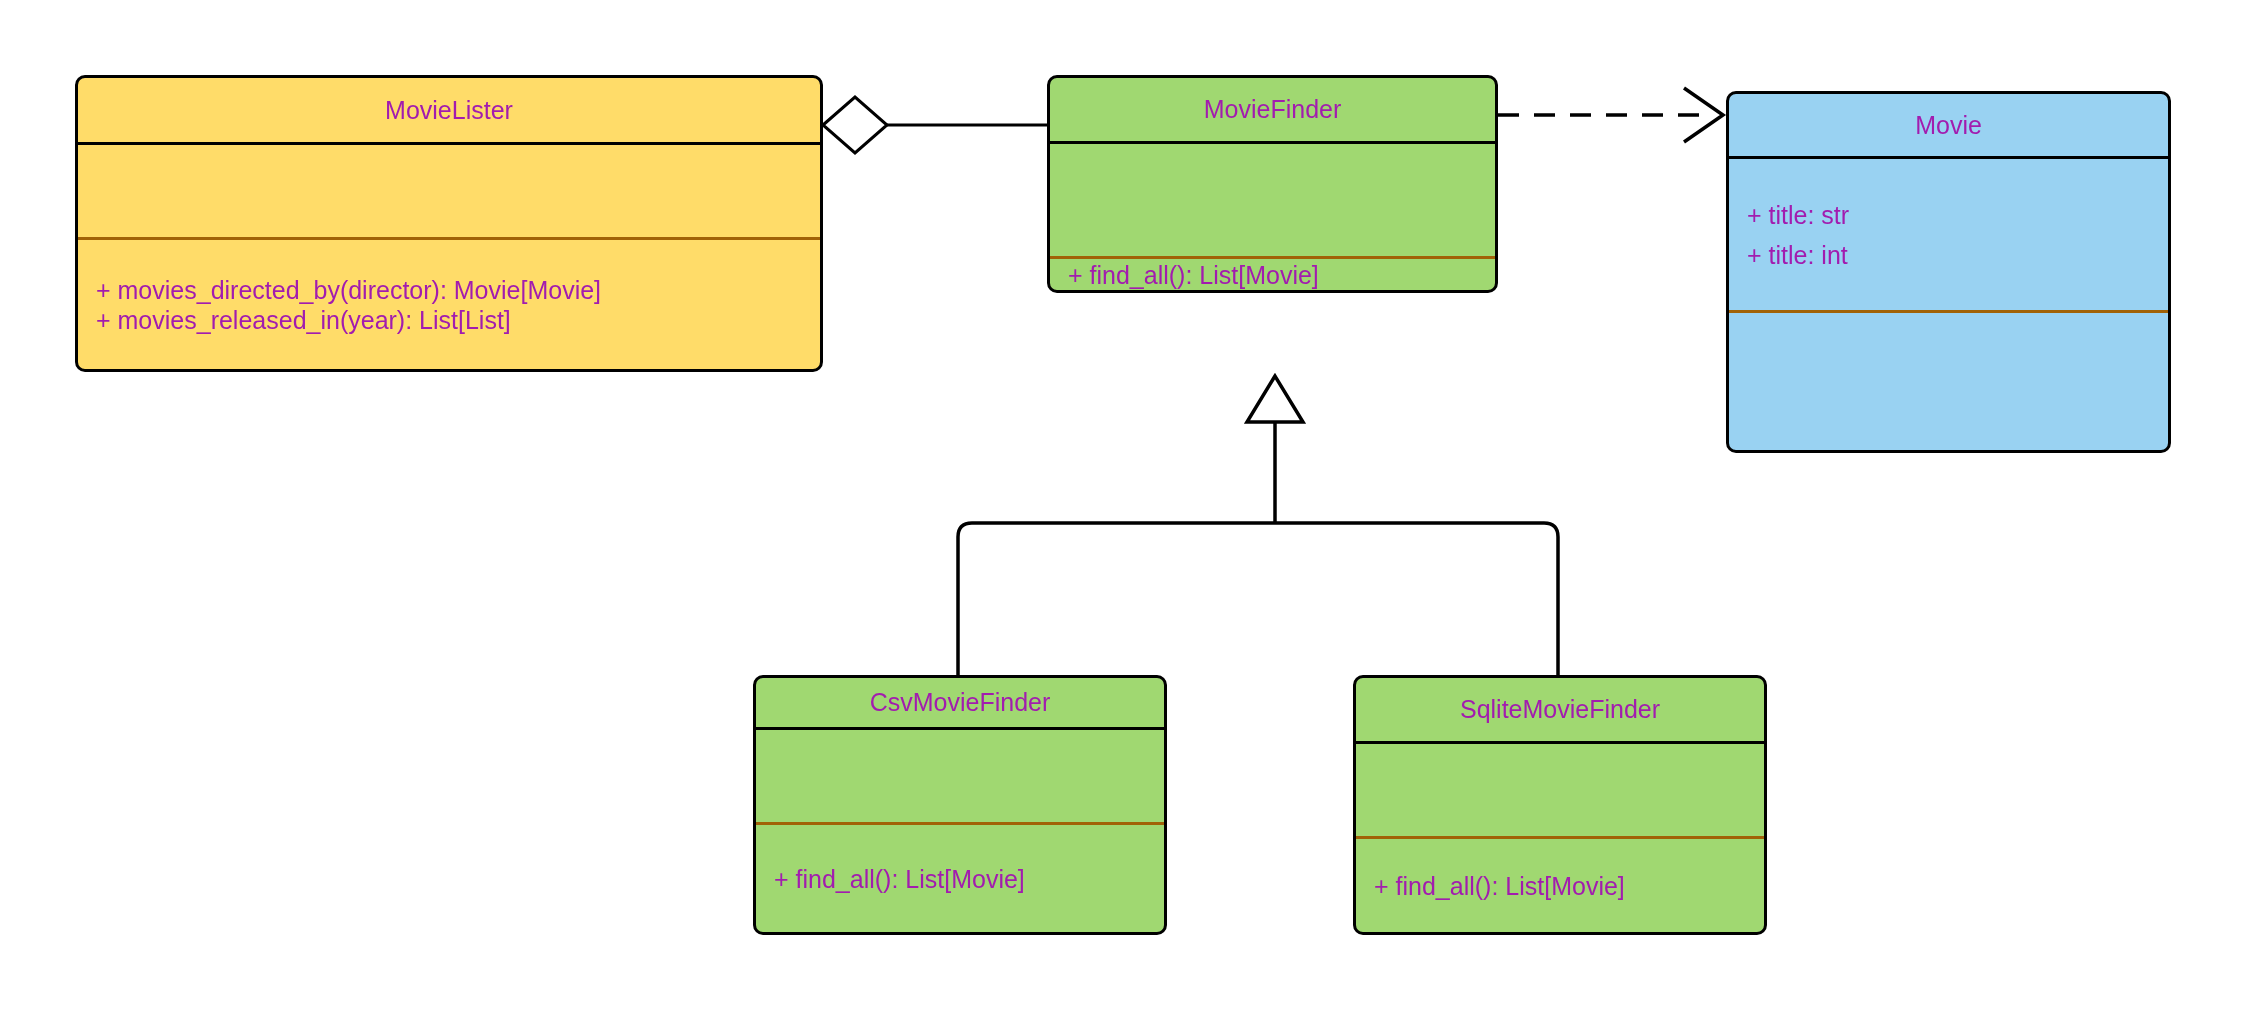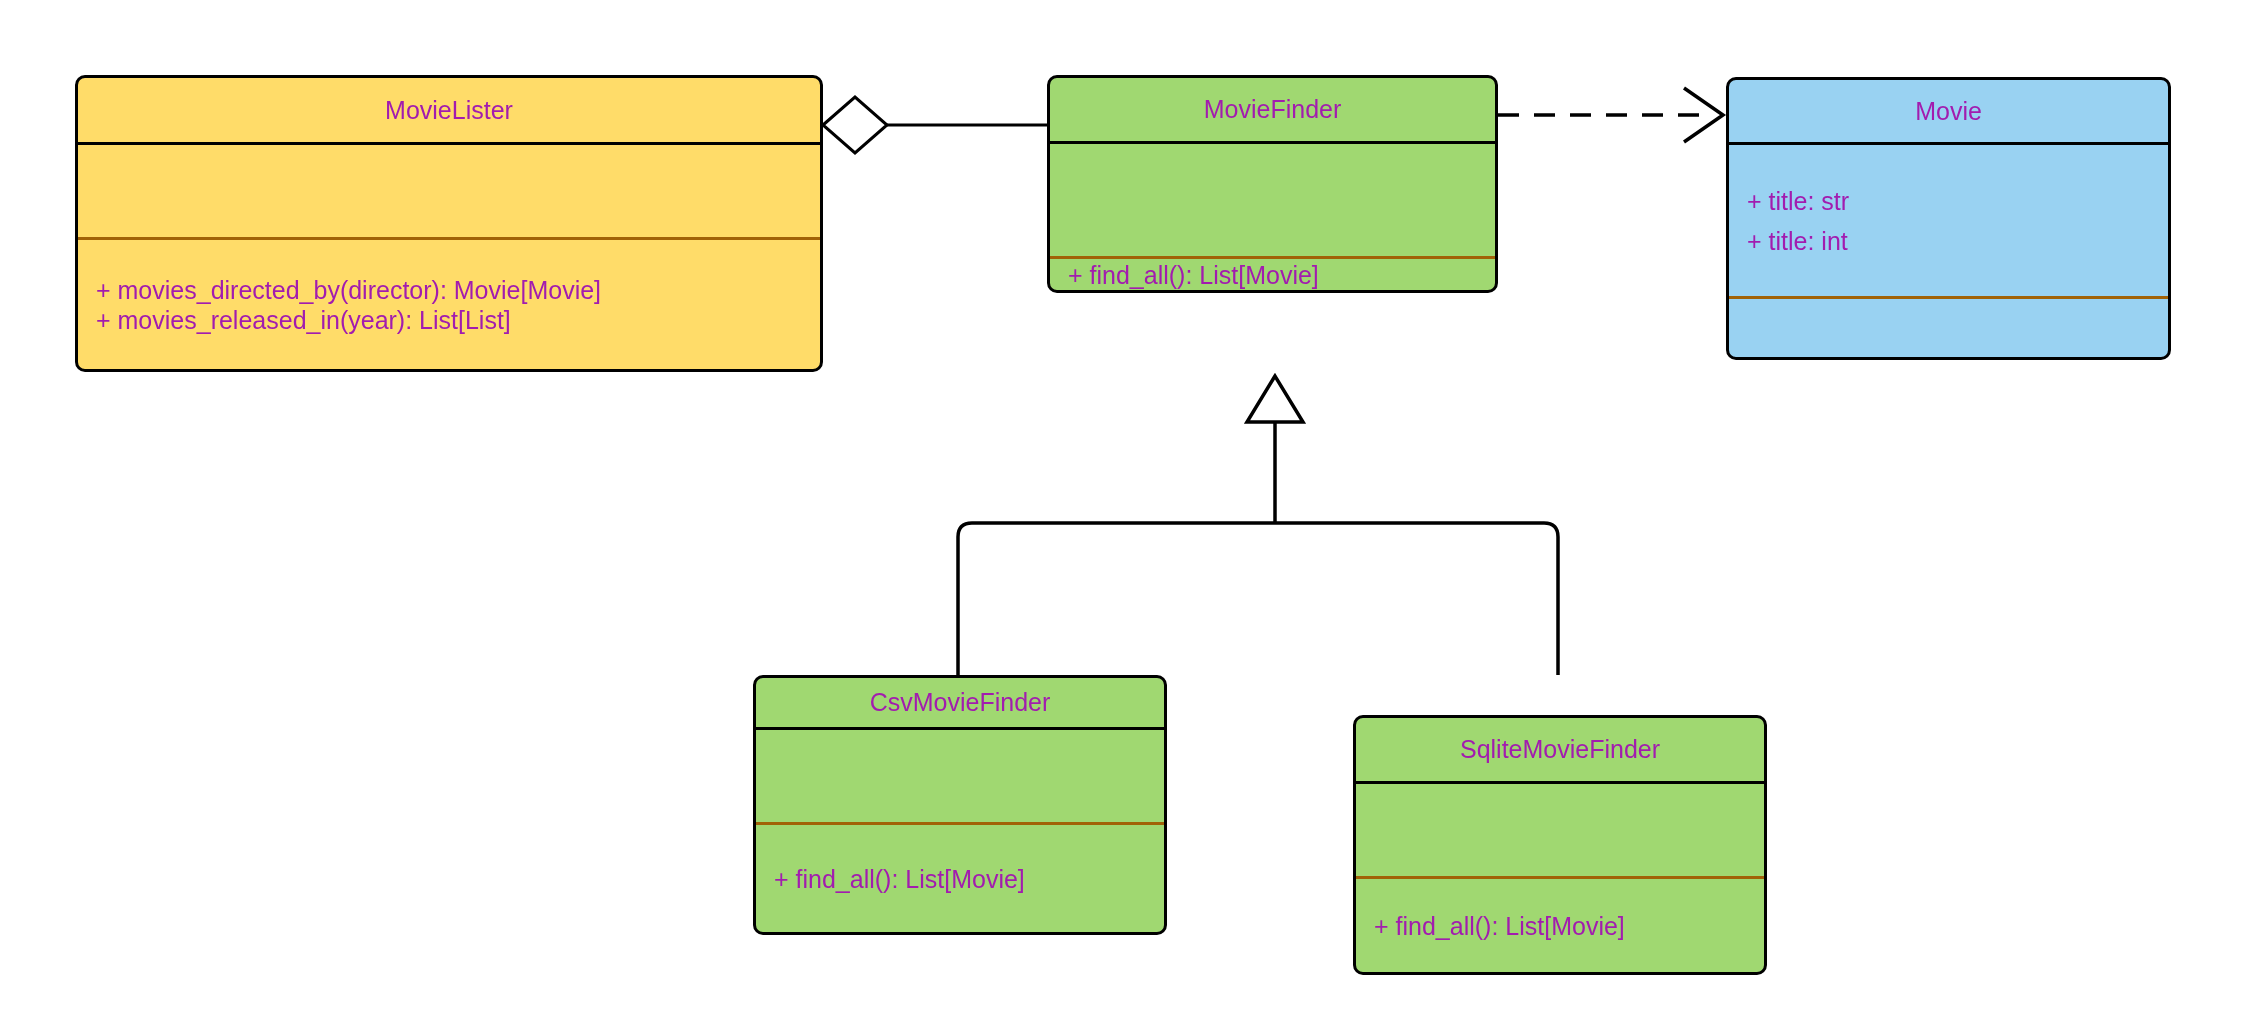--- a/index.html
+++ b/index.html
@@ -102,38 +102,38 @@
   </div>
 
   <div class="uml-class fill-green" style="left:1047px; top:75px; width:451px; height:218px;">
     <div class="title" style="height:66px;">MovieFinder</div>
     <div class="attrs" style="height:115px;"></div>
     <div class="methods">
       <div class="member">+ find_all(): List[Movie]</div>
     </div>
   </div>
 
-  <div class="uml-class fill-blue" style="left:1726px; top:77px; width:445px; height:283px;">
+  <div class="uml-class fill-blue" style="left:1726px; top:91px; width:445px; height:362px;">
     <div class="title" style="height:65px;">Movie</div>
     <div class="attrs" style="height:154px;">
       <div class="member tall">+ title: str</div>
       <div class="member tall">+ title: int</div>
     </div>
     <div class="methods"></div>
   </div>
 
   <div class="uml-class fill-green" style="left:753px; top:675px; width:414px; height:260px;">
     <div class="title" style="height:52px;">CsvMovieFinder</div>
     <div class="attrs" style="height:95px;"></div>
     <div class="methods">
       <div class="member">+ find_all(): List[Movie]</div>
     </div>
   </div>
 
-  <div class="uml-class fill-green" style="left:1353px; top:675px; width:414px; height:260px;margin-top:40px;">
+  <div class="uml-class fill-green" style="left:1353px; top:675px; width:414px; height:260px;">
     <div class="title" style="height:66px;">SqliteMovieFinder</div>
     <div class="attrs" style="height:95px;"></div>
     <div class="methods">
       <div class="member">+ find_all(): List[Movie]</div>
     </div>
   </div>
 
 </div>
 
 </body></html>

